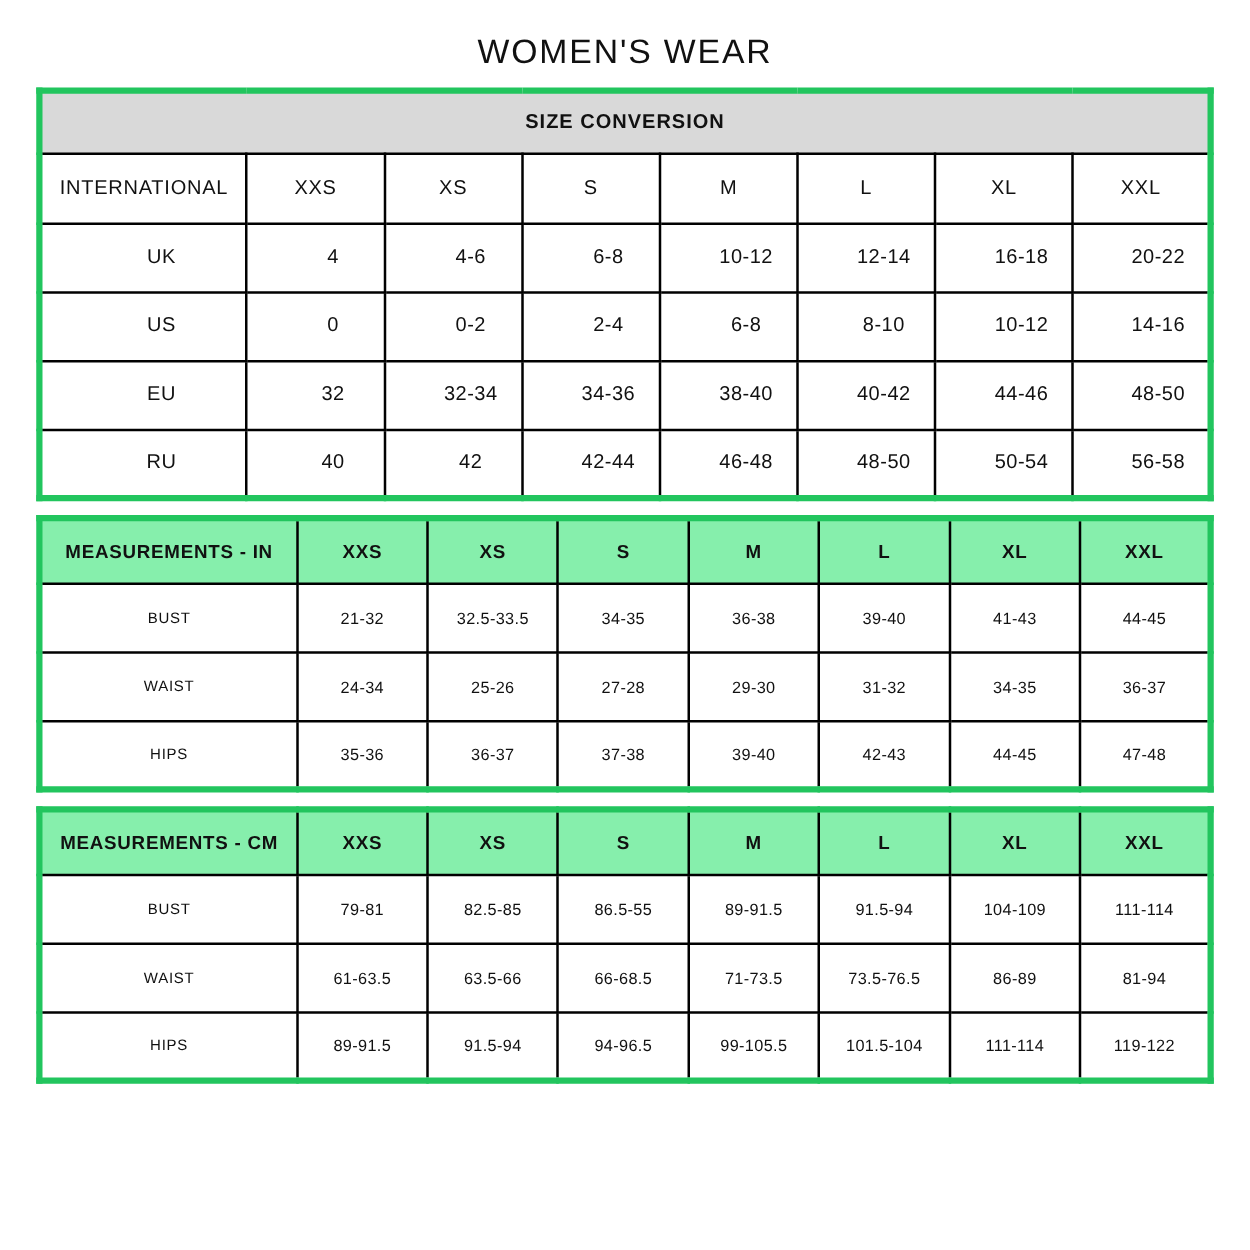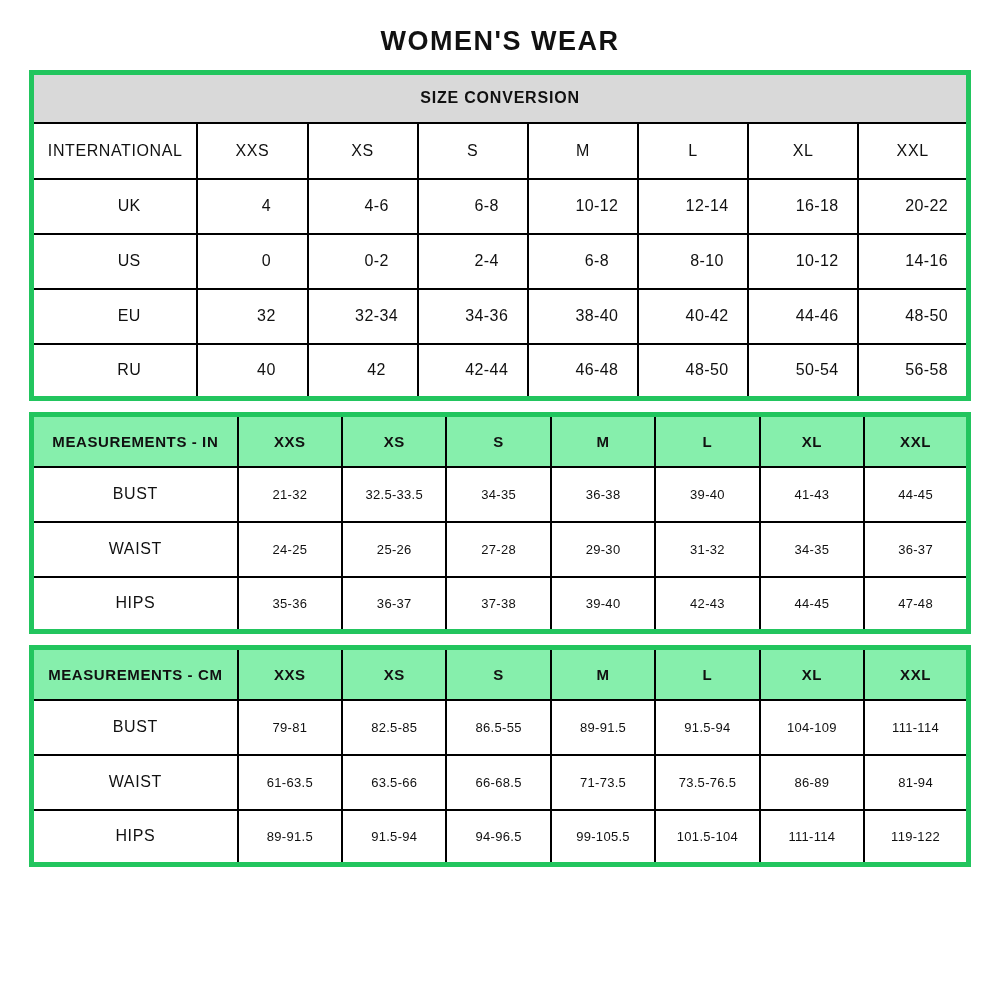--- a/index.html
+++ b/index.html
@@ -7,21 +7,21 @@
   body {
     width: 1000px; height: 1000px;
     background: #ffffff;
     font-family: "Liberation Sans", sans-serif;
     color: #111111;
   }
   .page { padding: 12px 29px 0 29px; }
   .page-title {
     text-align: center;
     font-size: 27px;
-    font-weight: 700;
+    font-weight: 400;
     letter-spacing: 1.5px;
     margin: 14px 0 13px 0;
     color: #111111;
   }
   table {
     border-collapse: collapse;
     width: 942px;
     table-layout: fixed;
     border: 5px solid #22c55e;
   }
@@ -41,21 +41,21 @@
 
   
   .t2 .head-row td {
     background: #86efac;
     font-weight: 700;
     font-size: 15px;
     letter-spacing: 0.6px;
     height: 52px;
   }
   .t2 .data-row td { height: 55px; font-size: 13px; letter-spacing: 0.3px; }
-  .t2 .data-row td.row-label { font-size: 16px; letter-spacing: 0.6px; }
+  .t2 .data-row td.row-label { font-size: 12px; letter-spacing: 0.6px; }
 </style>
 </head>
 <body>
 
 <div class="page">
 
   <div class="page-title">WOMEN'S WEAR</div>
 
   <table class="t1">
     <colgroup>
@@ -154,21 +154,21 @@
       <td>21-32</td>
       <td>32.5-33.5</td>
       <td>34-35</td>
       <td>36-38</td>
       <td>39-40</td>
       <td>41-43</td>
       <td>44-45</td>
     </tr>
     <tr class="data-row">
       <td class="row-label">WAIST</td>
-      <td>24-25</td>
+      <td>24-34</td>
       <td>25-26</td>
       <td>27-28</td>
       <td>29-30</td>
       <td>31-32</td>
       <td>34-35</td>
       <td>36-37</td>
     </tr>
     <tr class="data-row">
       <td class="row-label">HIPS</td>
       <td>35-36</td>

